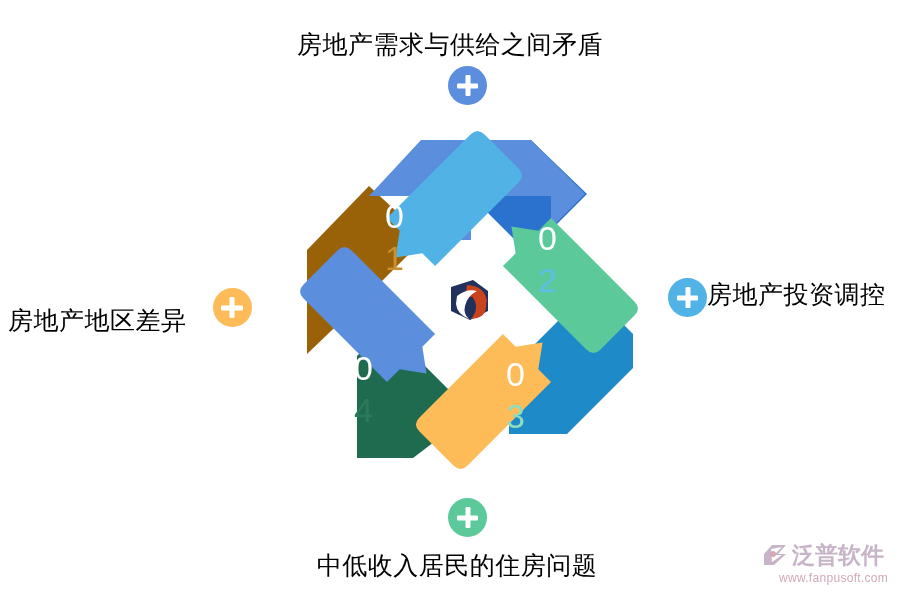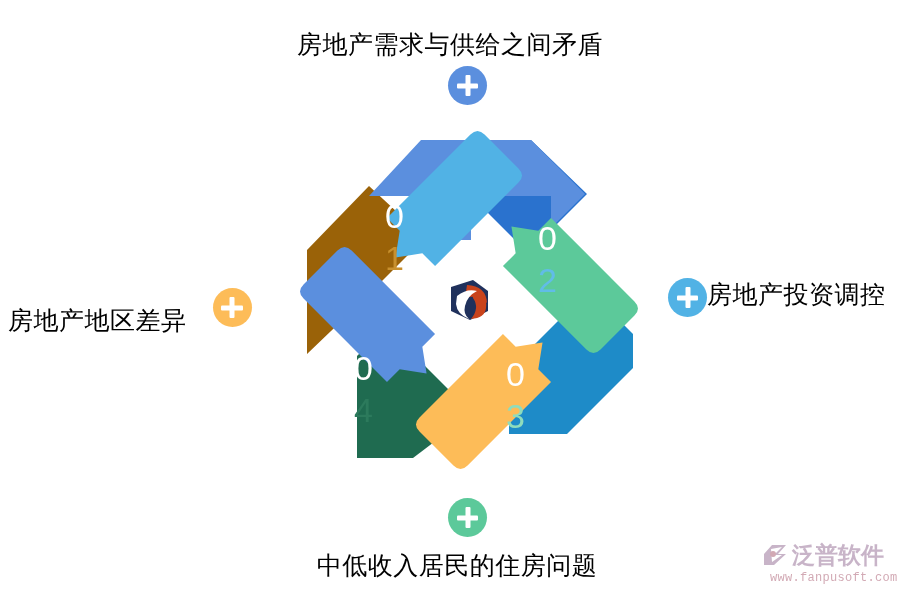--- a/index.html
+++ b/index.html
@@ -150,23 +150,23 @@
   #wm-name {
     font-size: 23px;
     font-weight: bold;
     color: #c8b4c8;
     letter-spacing: 0px;
     line-height: 1;
   }
   #wm-url {
     font-size: 12px;
     color: #d2a9b4;
-    font-family: Liberation Mono, monospace;
+    font-family: Liberation Sans, sans-serif;
     margin-top: 4px;
-    margin-left: 8px;
+    margin-left: 17px;
     letter-spacing: 0.3px;
   }
 </style>
 </head>
 <body>
 
 <div class="canvas">
 
   <div id="label-top">
     <span class="label-text">房地产需求与供给之间矛盾</span>

